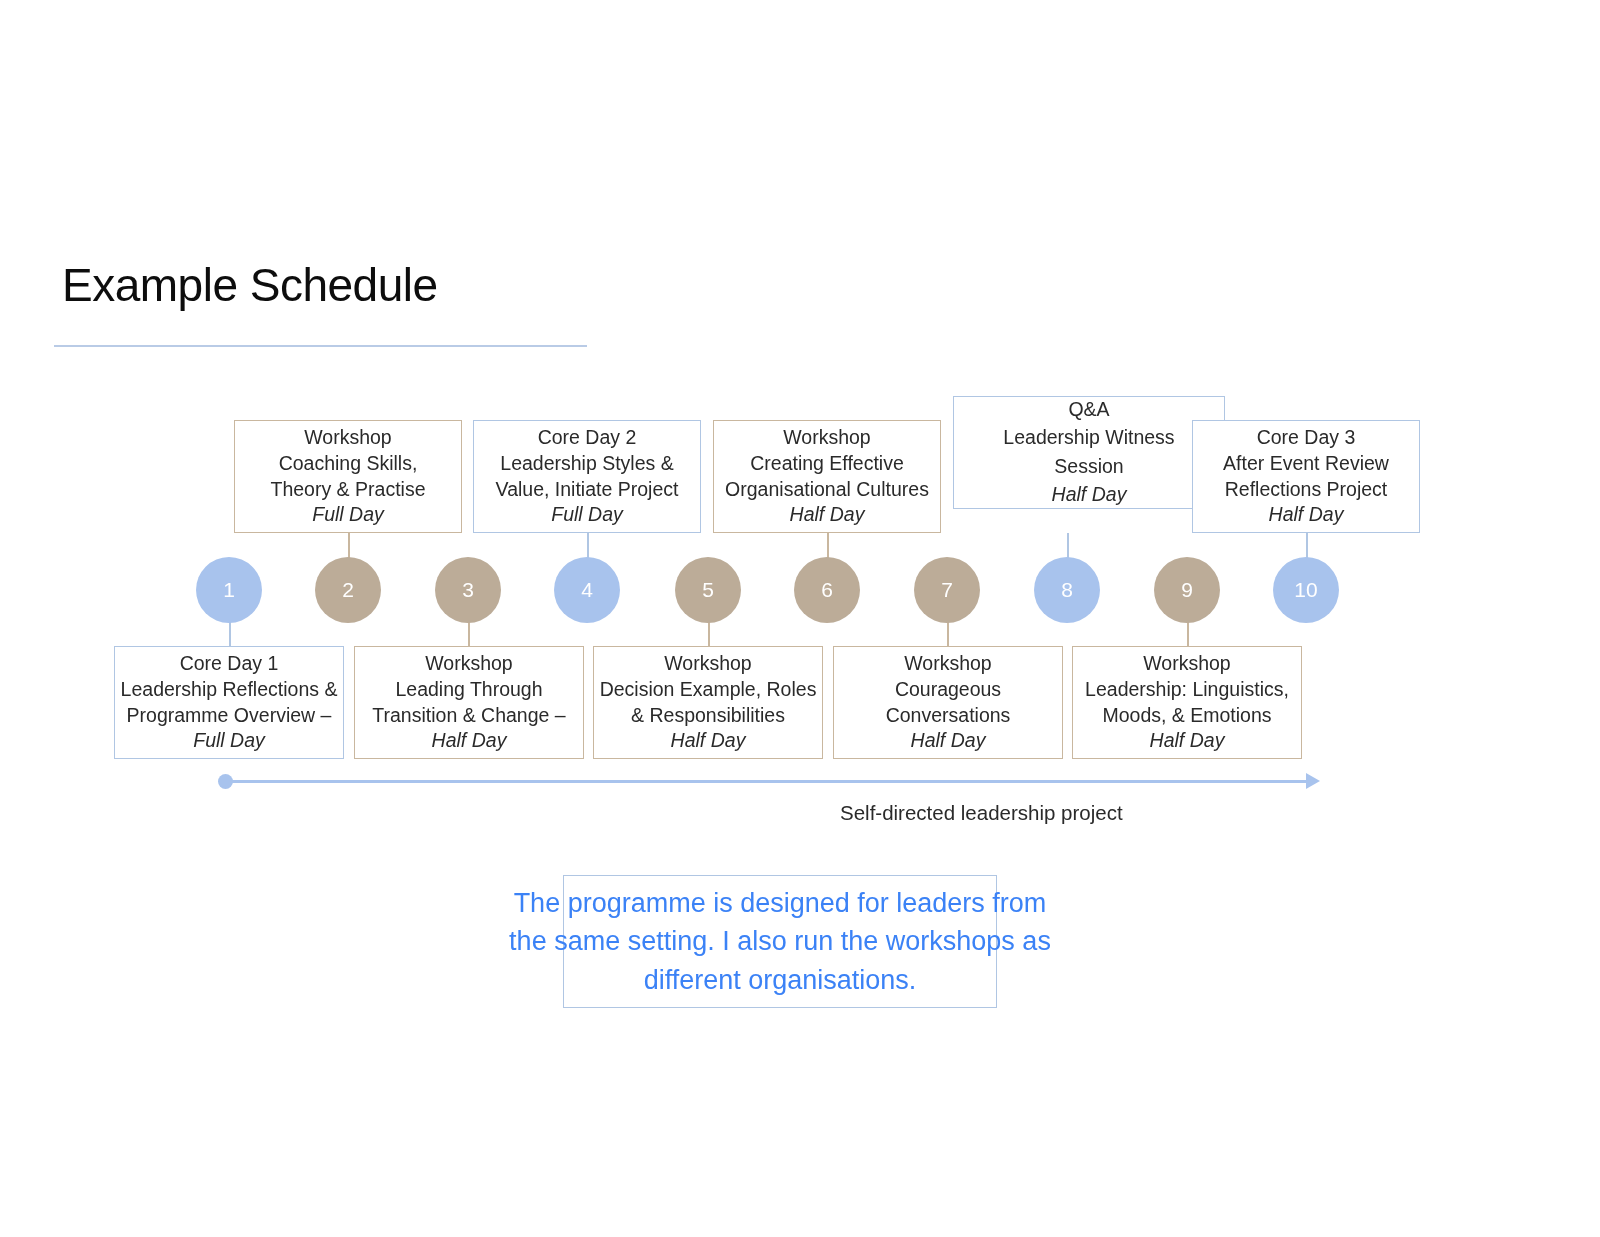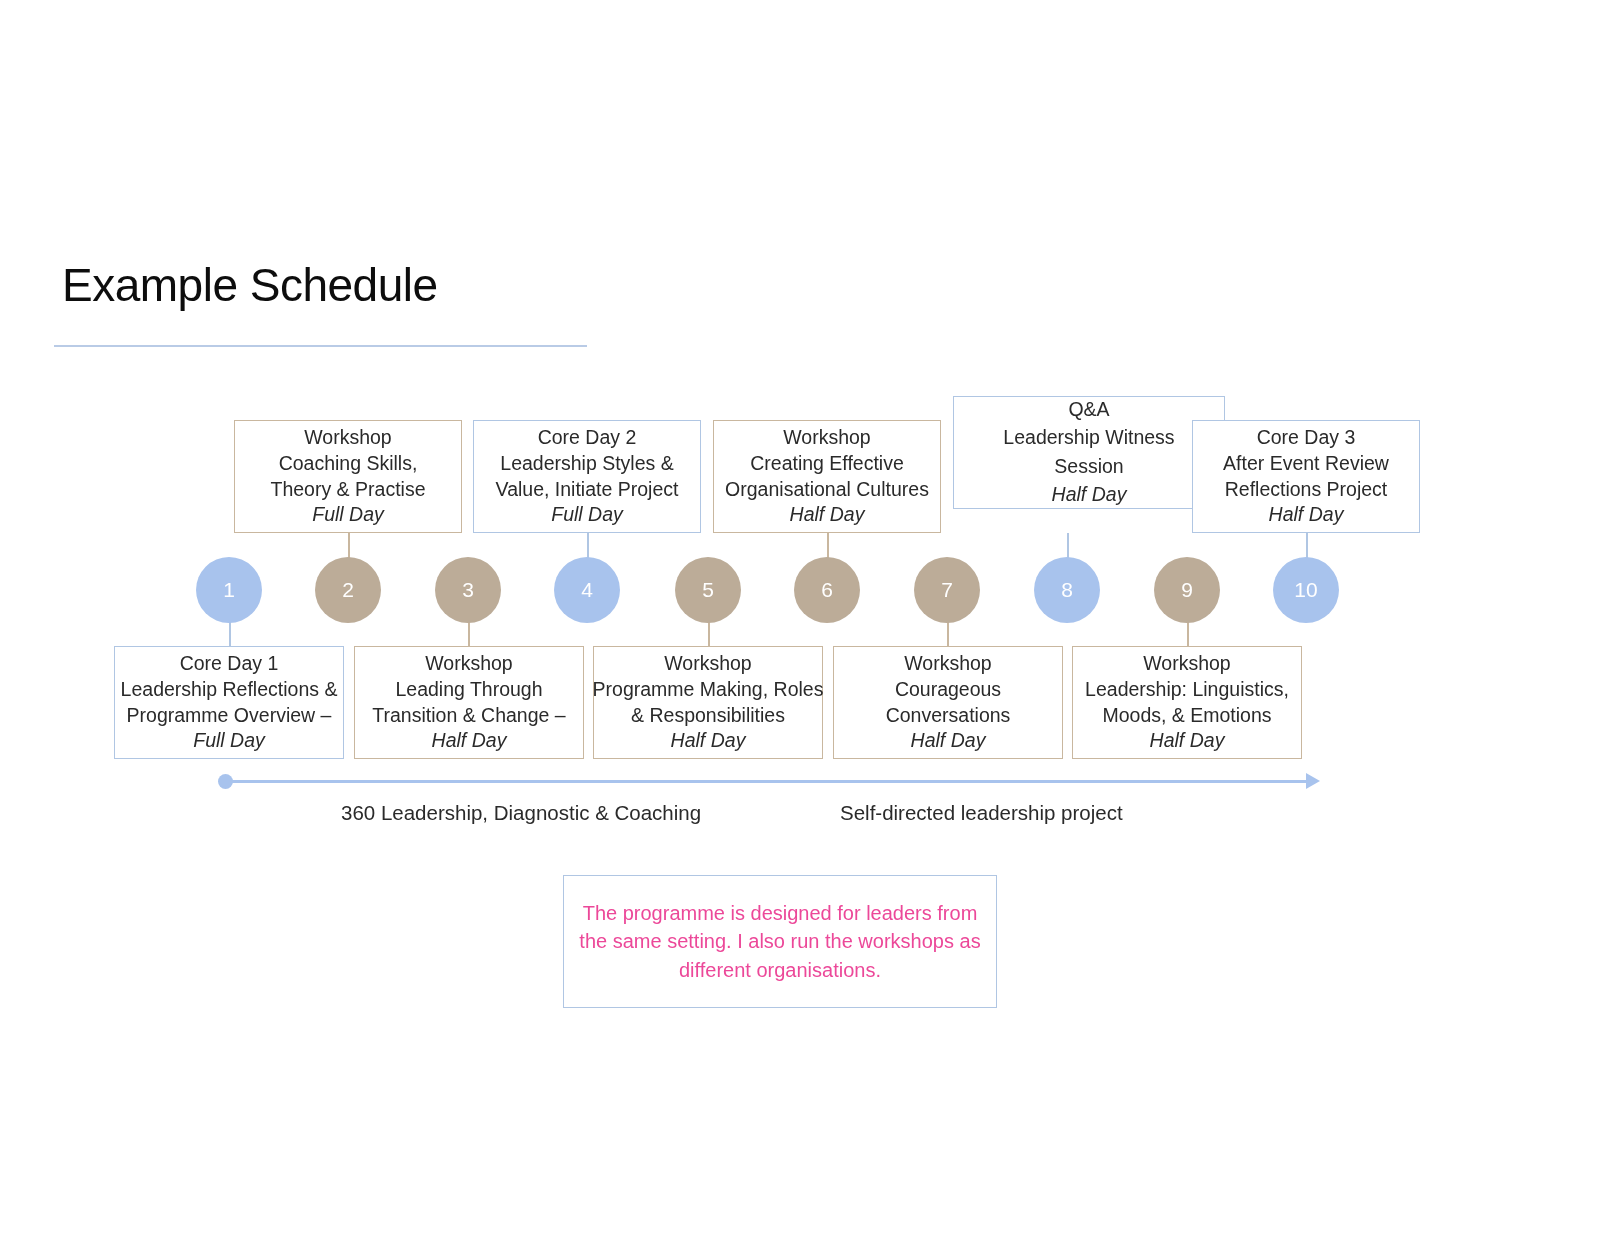--- a/index.html
+++ b/index.html
@@ -142,23 +142,23 @@
     border: 1.5px solid #b0c6e3;
     background: #ffffff;
     display: flex;
     flex-direction: column;
     align-items: center;
     justify-content: center;
     text-align: center;
     padding: 6px 14px;
   }
   #note-box .ln {
-    font-size: 20px;
+    font-size: 27px;
     line-height: 1.42;
-    color: #ec4899;
+    color: #3b82f6;
     white-space: nowrap;
   }
 </style>
 </head>
 <body>
 
 <div id="slide-title">Example Schedule</div>
 <div id="title-rule"></div>
 
 <div id="timeline">
@@ -201,21 +201,21 @@
       <div class="ln italic">Full Day</div>
     </div>
   <div class="card blue" style="left: 354px; top: 646px; width: 230px; height: 113px; border-color: rgb(201, 183, 159);">
       <div class="ln">Workshop</div>
       <div class="ln">Leading Through</div>
       <div class="ln">Transition &amp; Change –</div>
       <div class="ln italic">Half Day</div>
     </div>
   <div class="card blue" style="left: 593px; top: 646px; width: 230px; height: 113px; border-color: rgb(201, 183, 159);">
       <div class="ln">Workshop</div>
-      <div class="ln">Programme Making, Roles</div>
+      <div class="ln">Decision Example, Roles</div>
       <div class="ln">&amp; Responsibilities</div>
       <div class="ln italic">Half Day</div>
     </div>
   <div class="card blue" style="left: 833px; top: 646px; width: 230px; height: 113px; border-color: rgb(201, 183, 159);">
       <div class="ln">Workshop</div>
       <div class="ln">Courageous</div>
       <div class="ln">Conversations</div>
       <div class="ln italic">Half Day</div>
     </div>
   <div class="card blue" style="left: 1072px; top: 646px; width: 230px; height: 113px; border-color: rgb(201, 183, 159);">
@@ -265,21 +265,20 @@
     <span>9</span>
   </div>
   <div class="node blue" style="left: 1273px; top: 557px; background: rgb(168, 195, 237);">
     <span>10</span>
   </div>
 
   <div id="arrow-dot"></div>
   <div id="arrow-line"></div>
   <div id="arrow-head"></div>
 
-  <div class="phase-label" id="phase-1">360 Leadership, Diagnostic &amp; Coaching</div>
   <div class="phase-label" id="phase-2">Self-directed leadership project</div>
 </div>
 
 <div id="note-box">
   <div class="ln">The programme is designed for leaders from</div>
   <div class="ln">the same setting. I also run the workshops as</div>
   <div class="ln">different organisations.</div>
 </div>
 
 </body></html>

